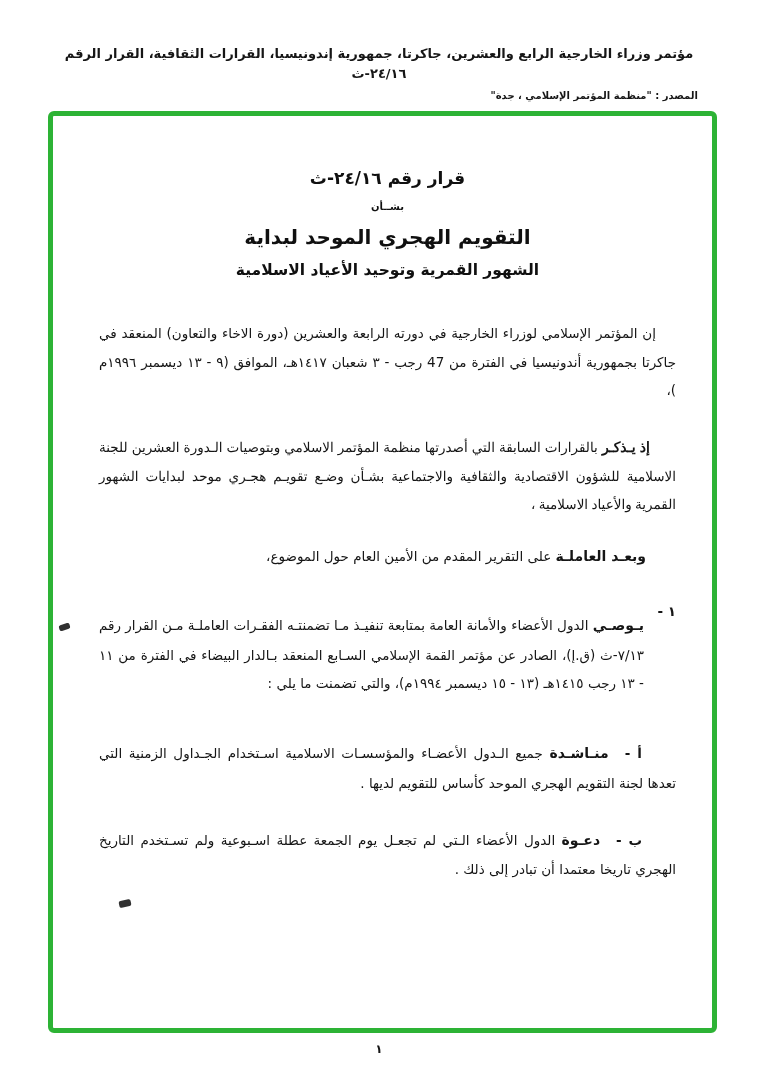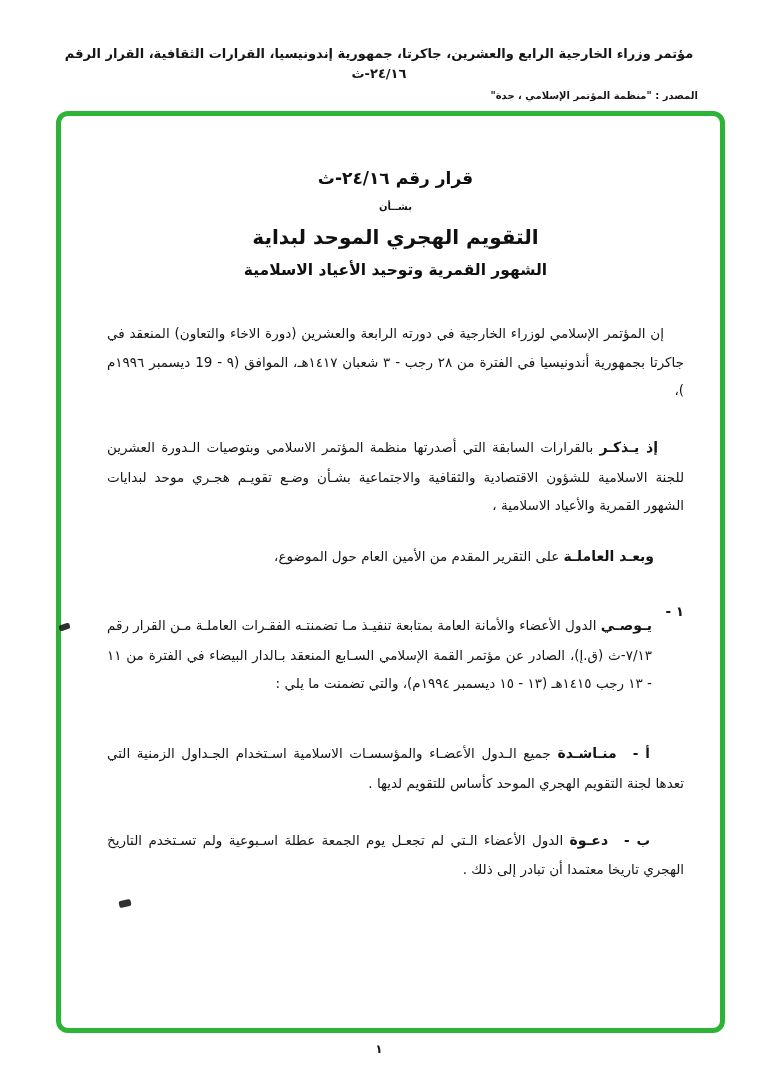--- a/index.html
+++ b/index.html
@@ -30,26 +30,26 @@
   .doc-header .h2 {
     font-size: 10px;
     font-weight: bold;
     text-align: right;
     margin-top: 7px;
   }
 
   
   .frame {
     position: absolute;
-    left: 56px;
+    left: 48px;
     top: 111px;
     width: 659px;
     height: 912px;
     border: 5px solid #2db335;
-    border-radius: 12px;
+    border-radius: 6px;
     background: #ffffff;
   }
   .content {
     position: absolute;
     top: 0; right: 0; bottom: 0; left: 0;
     padding: 52px 36px 0 46px;
     direction: rtl;
   }
 
   
@@ -60,21 +60,21 @@
   .t4 { font-size: 15.5px; margin-top: 12px; }
 
   
   .para {
     font-size: 13.5px;
     line-height: 2.12;
     text-align: justify;
     color: #151515;
   }
   .preamble { margin-top: 40px; text-indent: 20px; }
-  .recall   { margin-top: 28px; text-indent: 26px; }
+  .recall   { margin-top: 28px; text-indent: 26px; font-family: Liberation Serif, serif; }
   .review   { margin-top: 22px; text-indent: 30px; }
 
   .lead { font-weight: bold; font-size: 14px; }
 
   
   .item { display: flex; margin-top: 26px; }
   .item-marker {
     flex: none;
     width: 32px;
     font-weight: bold;
@@ -120,21 +120,21 @@
 <div class="frame">
   <div class="content" lang="ar">
 
     <div class="title-block">
       <div class="t1">قرار رقم ٢٤/١٦-ث</div>
       <div class="t2">بشــأن</div>
       <div class="t3">التقويم الهجري الموحد لبداية</div>
       <div class="t4">الشهور القمرية وتوحيد الأعياد الاسلامية</div>
     </div>
 
-    <p class="para preamble">إن المؤتمر الإسلامي لوزراء الخارجية في دورته الرابعة والعشرين  (دورة الاخاء والتعاون) المنعقد في جاكرتا بجمهورية أندونيسيا في الفترة من ٢٨ رجب - ٣ شعبان ١٤١٧هـ، الموافق (٩ - 19 ديسمبر ١٩٩٦م )،</p>
+    <p class="para preamble">إن المؤتمر الإسلامي لوزراء الخارجية في دورته الرابعة والعشرين  (دورة الاخاء والتعاون) المنعقد في جاكرتا بجمهورية أندونيسيا في الفترة من 47 رجب - ٣ شعبان ١٤١٧هـ، الموافق (٩ - ١٣ ديسمبر ١٩٩٦م )،</p>
 
     <p class="para recall"><span class="lead">إذ يـذكـر</span><span> بالقرارات السابقة التي أصدرتها منظمة المؤتمر الاسلامي وبتوصيات الـدورة العشرين للجنة الاسلامية للشؤون الاقتصادية والثقافية والاجتماعية بشـأن وضـع تقويـم هجـري موحد لبدايات الشهور القمرية والأعياد الاسلامية ،</span></p>
 
     <p class="para review"><span class="lead">وبعـد العاملـة</span><span> على التقرير المقدم من الأمين العام حول الموضوع،</span></p>
 
     <div class="item">
       <span class="item-marker">١ -</span>
       <p class="item-body"><span class="lead">يـوصـي</span><span> الدول الأعضاء والأمانة العامة بمتابعة تنفيـذ مـا تضمنتـه الفقـرات العاملـة مـن القرار رقم ٧/١٣-ث (ق.إ)، الصادر عن مؤتمر القمة الإسلامي السـابع المنعقد بـالدار البيضاء في الفترة من ١١ - ١٣ رجب ١٤١٥هـ (١٣ - ١٥ ديسمبر ١٩٩٤م)، والتي تضمنت ما يلي :</span></p>
     </div>
 

